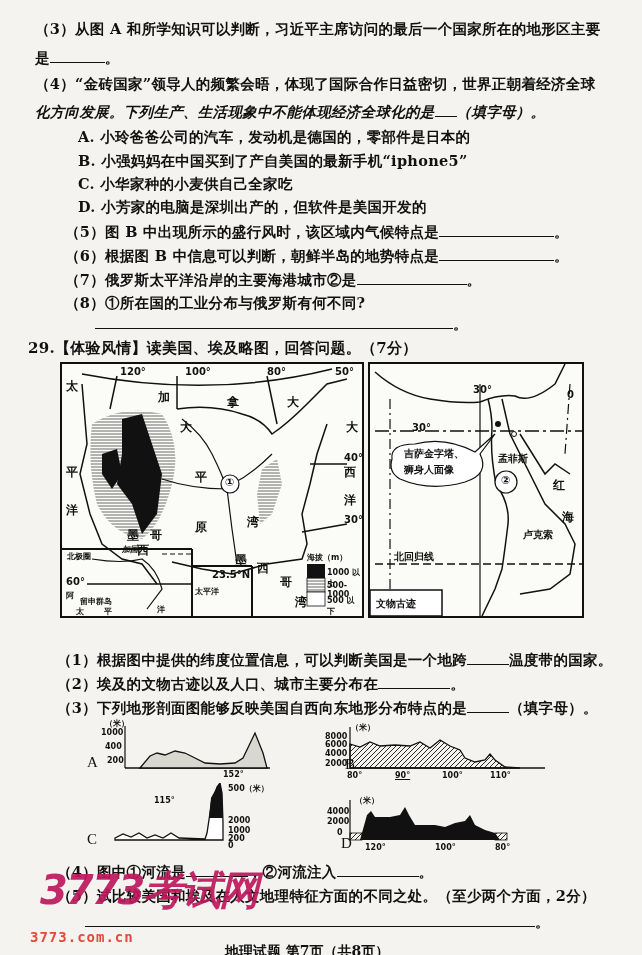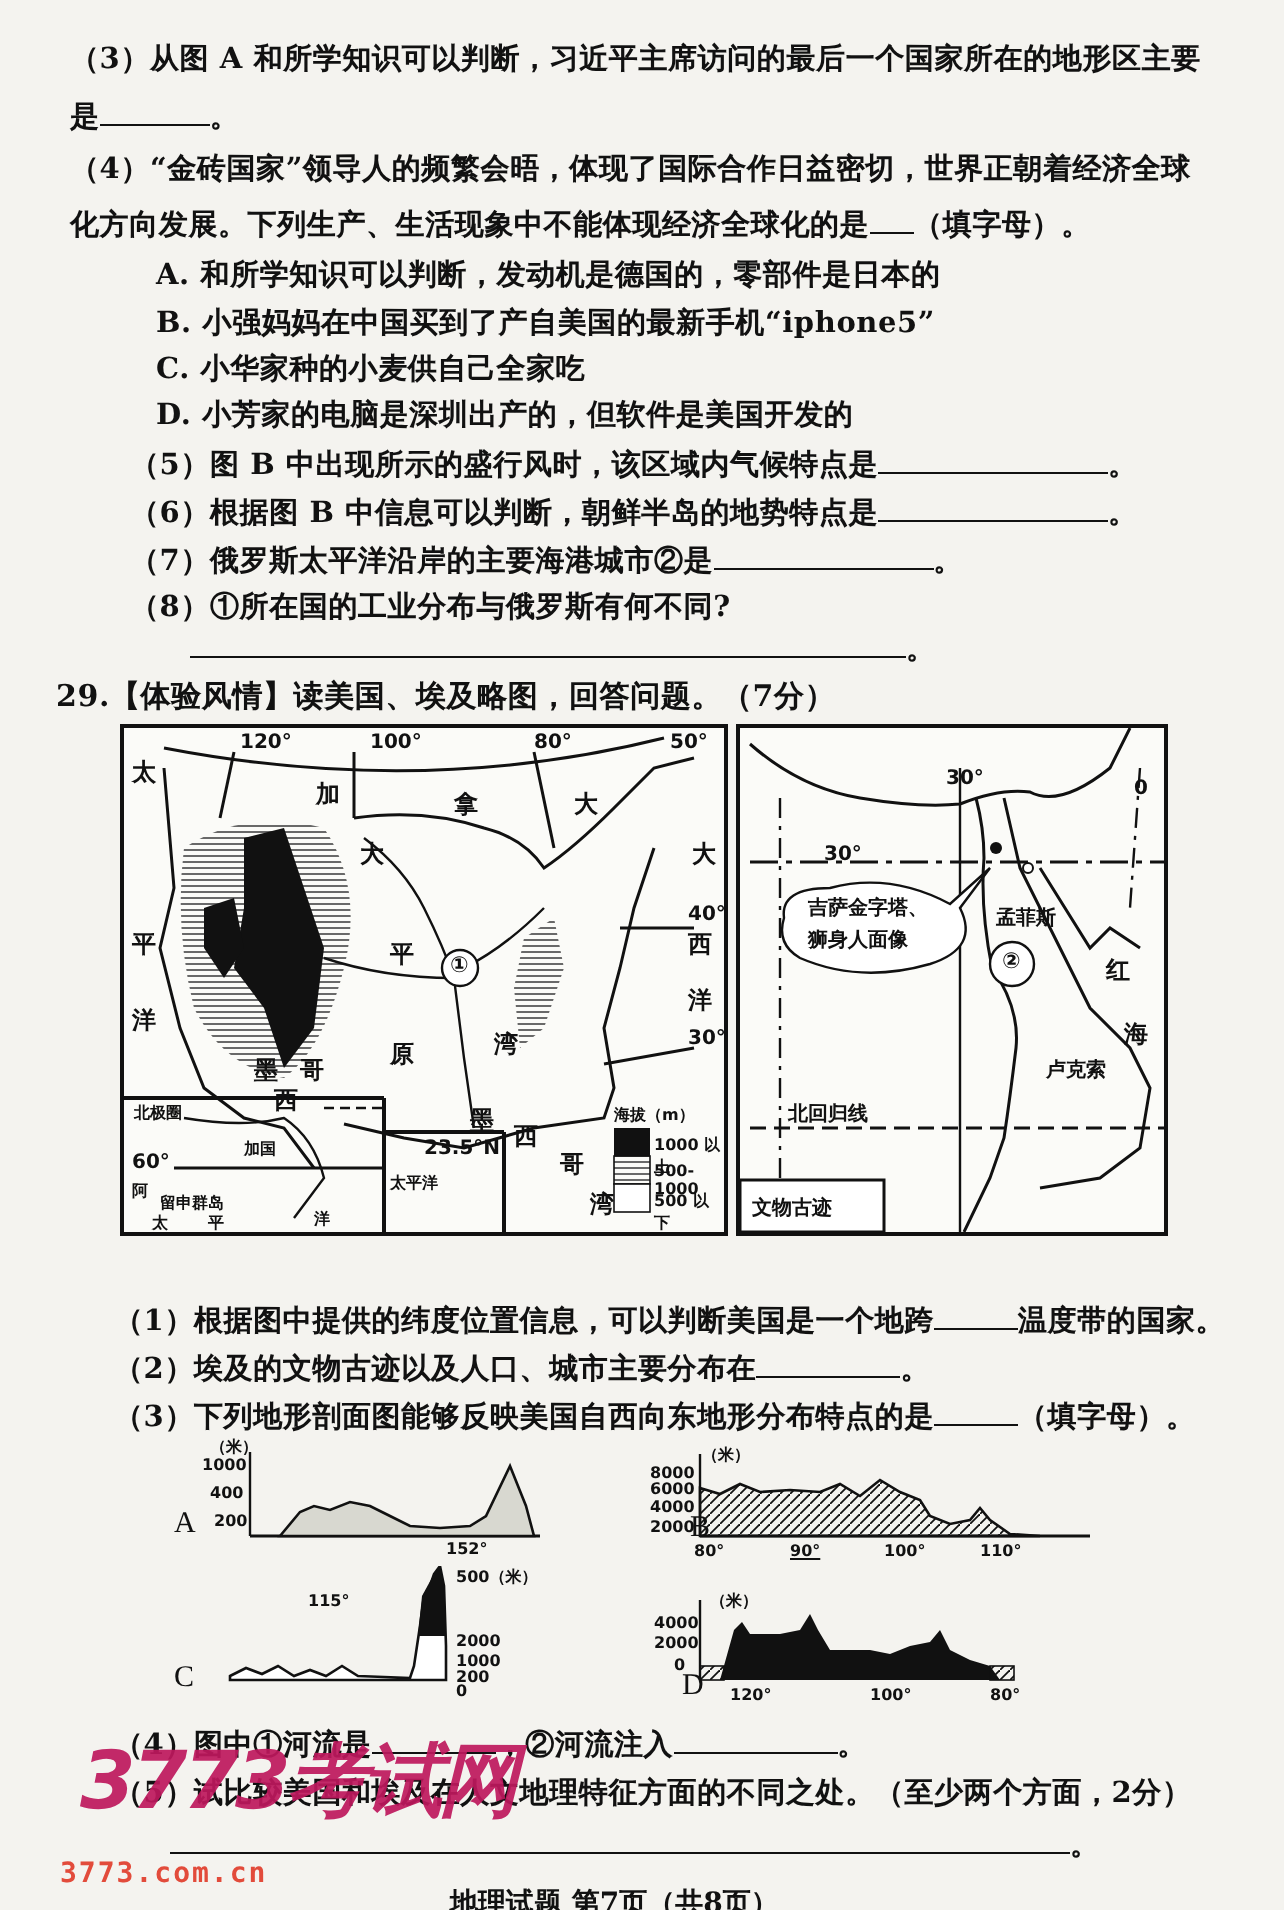--- a/index.html
+++ b/index.html
@@ -20,25 +20,25 @@
   .footer{position:absolute;left:225px;top:943px;font-size:14px;font-weight:bold;}
 </style>
 </head>
 <body>
 
 <div class="line" style="left:35px;top:20px;">（3）从图 A 和所学知识可以判断，习近平主席访问的最后一个国家所在的地形区主要</div>
 <div class="line" style="left:35px;top:48px;">
   <span>是</span><span class="blank" style="width:55px"></span><span>。</span>
 </div>
 <div class="line" style="left:35px;top:75px;">（4）“金砖国家”领导人的频繁会晤，体现了国际合作日益密切，世界正朝着经济全球</div>
-<div class="line" style="left:35px;top:102px;">
+<div class="line" style="left:35px;top:102px;font-style:italic;">
   <span>化方向发展。下列生产、生活现象中不能体现经济全球化的是</span><span class="blank" style="width:22px"></span><span>（填字母）。</span>
 </div>
 
-<div class="line" style="left:78px;top:128px;"><span>A.</span> <span>和所学知识可以判断，发动机是德国的，零部件是日本的</span></div>
+<div class="line" style="left:78px;top:128px;"><span>A.</span> <span>小玲爸爸公司的汽车，发动机是德国的，零部件是日本的</span></div>
 <div class="line" style="left:78px;top:152px;"><span>B.</span> <span>小强妈妈在中国买到了产自美国的最新手机“iphone5”</span></div>
 <div class="line" style="left:78px;top:175px;"><span>C.</span> <span>小华家种的小麦供自己全家吃</span></div>
 <div class="line" style="left:78px;top:198px;"><span>D.</span> <span>小芳家的电脑是深圳出产的，但软件是美国开发的</span></div>
 
 <div class="line" style="left:65px;top:222px;">
   <span>（5）图 B 中出现所示的盛行风时，该区域内气候特点是</span><span class="blank" style="width:115px"></span><span>。</span>
 </div>
 <div class="line" style="left:65px;top:246px;">
   <span>（6）根据图 B 中信息可以判断，朝鲜半岛的地势特点是</span><span class="blank" style="width:115px"></span><span>。</span>
 </div>
@@ -117,21 +117,21 @@
   <span class="lbl" style="left:185px;top:150px;">湾</span>
   <span class="lbl" style="left:65px;top:163px;">墨</span>
   <span class="lbl" style="left:75px;top:178px;">西</span>
   <span class="lbl" style="left:88px;top:163px;">哥</span>
   <span class="lbl" style="left:173px;top:188px;">墨</span>
   <span class="lbl" style="left:195px;top:196px;">西</span>
   <span class="lbl" style="left:218px;top:210px;">哥</span>
   <span class="lbl" style="left:233px;top:230px;">湾</span>
   <span class="lbl" style="left:163px;top:112px;font-size:11px;">①</span>
   <span class="lbl tiny" style="left:5px;top:187px;">北极圈</span>
-  <span class="lbl tiny" style="left:60px;top:205px;">加国</span>
+  <span class="lbl tiny" style="left:60px;top:180px;font-style:italic;">加国</span>
   <span class="lbl small" style="left:4px;top:212px;">60°</span>
   <span class="lbl tiny" style="left:4px;top:226px;">阿</span>
   <span class="lbl tiny" style="left:18px;top:232px;">留申群岛</span>
   <span class="lbl tiny" style="left:14px;top:242px;">太</span>
   <span class="lbl tiny" style="left:42px;top:242px;">平</span>
   <span class="lbl tiny" style="left:95px;top:240px;">洋</span>
   <span class="lbl small" style="left:150px;top:205px;">23.5°N</span>
   <span class="lbl tiny" style="left:133px;top:222px;">太平洋</span>
   <span class="lbl tiny" style="left:245px;top:188px;">海拔（m）</span>
   <span class="lbl tiny" style="left:265px;top:203px;">1000 以上</span>

